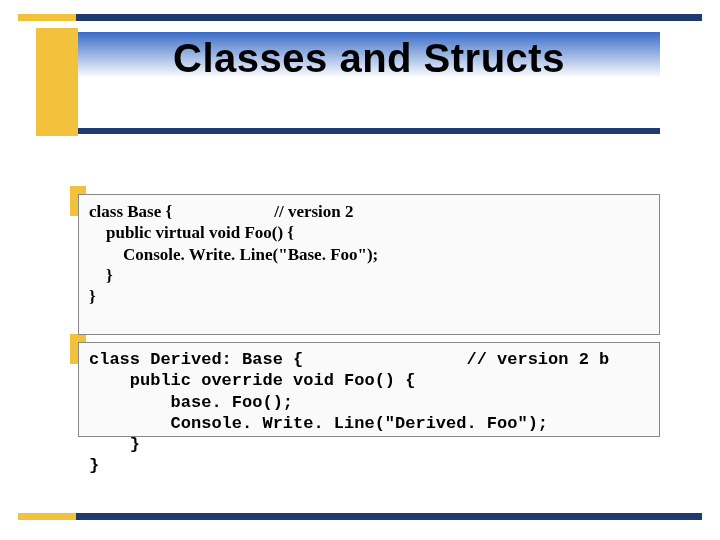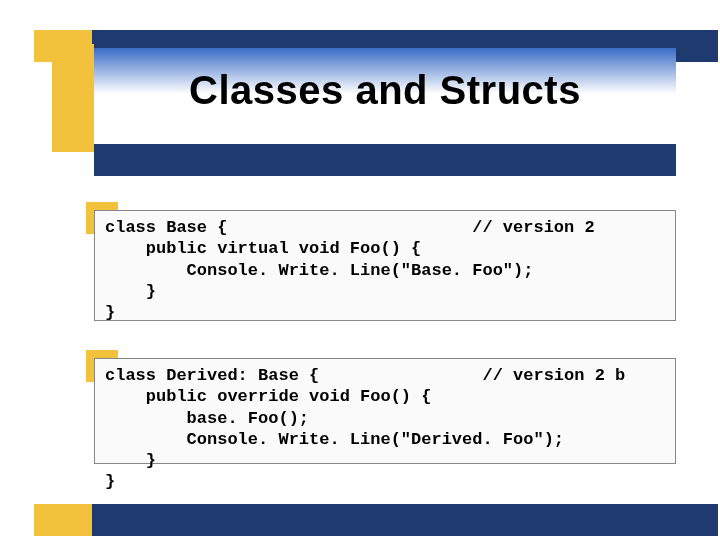--- a/index.html
+++ b/index.html
@@ -1,15 +1,15 @@
 <!DOCTYPE html>
 <html><head>
 <meta charset="utf-8">
 <style>
-  * { margin: 0; padding: 16px; box-sizing: border-box; }
+  * { margin: 0; padding: 0; box-sizing: border-box; }
   body {
     width: 720px;
     height: 540px;
     background: #ffffff;
     font-family: Arial, Helvetica, sans-serif;
     position: relative;
     overflow: hidden;
   }
   .top-bar {
     position: absolute;
@@ -71,31 +71,31 @@
     border: 1px solid #888;
     background: #fafafa;
     padding: 6px 10px;
     font-family: "Courier New", Courier, monospace;
     font-size: 17px;
     font-weight: bold;
     line-height: 1.25;
     white-space: pre;
     color: #000;
   }
-  .code-box-1 { top: 194px; height: 111px; }
+  .code-box-1 { top: 194px; height: 141px; font-family: Liberation Serif, serif; }
   .gold-sq-1 {
     position: absolute;
     left: 70px;
     top: 186px;
     width: 16px;
     height: 30px;
     background: #f3c23c;
     z-index: -1;
   }
-  .code-box-2 { top: 342px; height: 106px; }
+  .code-box-2 { top: 342px; height: 95px; }
   .gold-sq-2 {
     position: absolute;
     left: 70px;
     top: 334px;
     width: 16px;
     height: 30px;
     background: #f3c23c;
     z-index: -1;
   }
   .bottom-bar {

